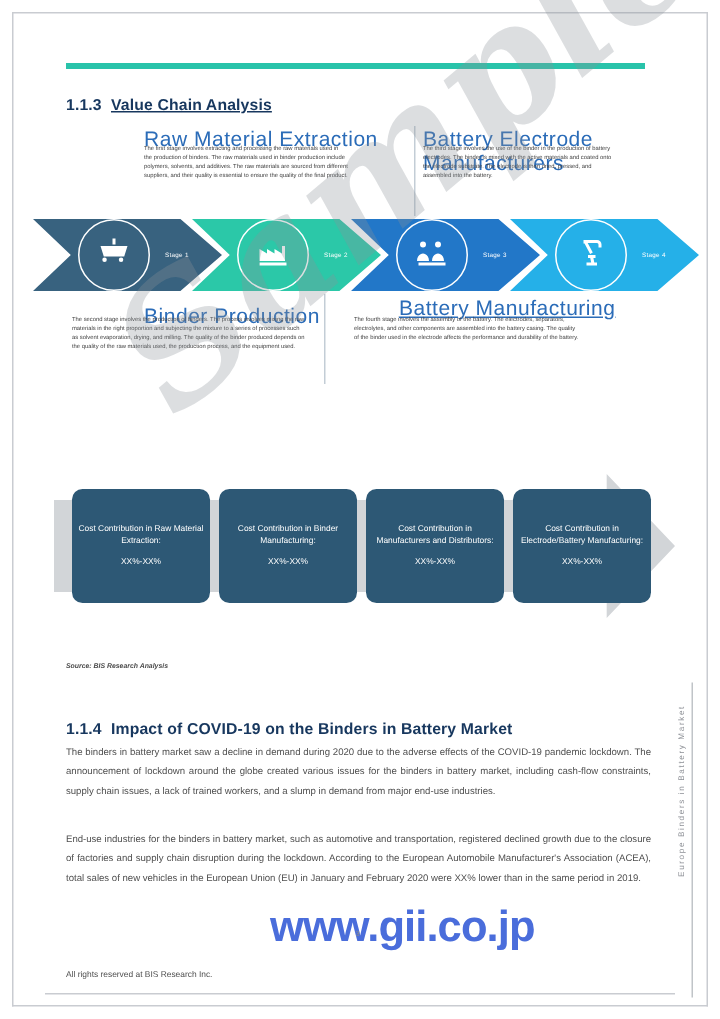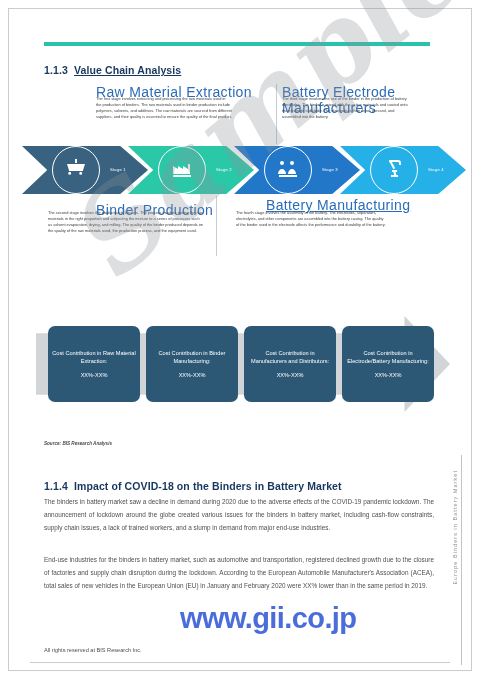--- a/index.html
+++ b/index.html
@@ -217,21 +217,21 @@
     <div class="val">XX%-XX%</div>
   </div>
   <div class="cost-box" style="left:342px;">
     <div>Cost Contribution in Electrode/Battery Manufacturing:</div>
     <div class="val">XX%-XX%</div>
   </div>
 
   <div class="source">Source: BIS Research Analysis</div>
 
   <div class="section-head" id="head114">
-    <span class="sh-num">1.1.4</span><span>Impact of COVID-18 on the Binders in Battery Market</span>
+    <span class="sh-num">1.1.4</span><span>Impact of COVID-19 on the Binders in Battery Market</span>
   </div>
 
   <div class="para" id="p1">The binders in battery market saw a decline in demand during 2020 due to the adverse effects of the COVID-19 pandemic lockdown. The announcement of lockdown around the globe created various issues for the binders in battery market, including cash-flow constraints, supply chain issues, a lack of trained workers, and a slump in demand from major end-use industries.</div>
   <div class="para" id="p2">End-use industries for the binders in battery market, such as automotive and transportation, registered declined growth due to the closure of factories and supply chain disruption during the lockdown. According to the European Automobile Manufacturer's Association (ACEA), total sales of new vehicles in the European Union (EU) in January and February 2020 were XX% lower than in the same period in 2019.</div>
 
   <div class="wm-sample">Sample</div>
   <div class="wm-url">www.gii.co.jp</div>
 
   <div class="pagenum">3</div>
   <div class="footer-rule"></div>

